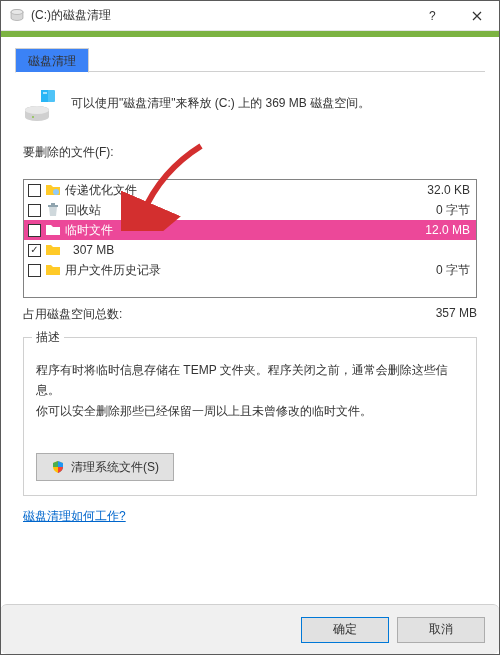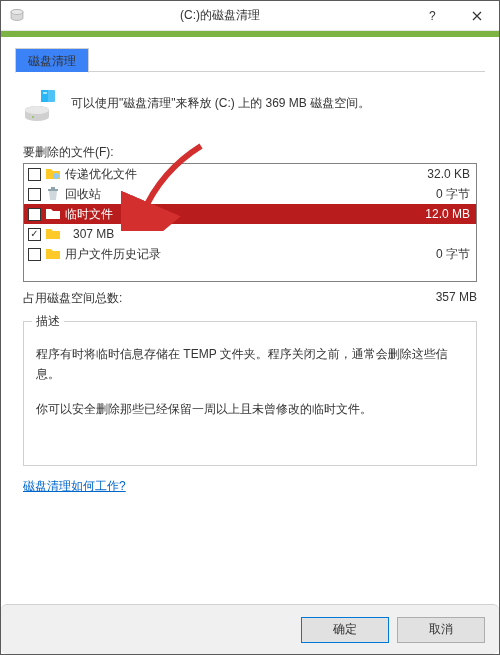--- a/index.html
+++ b/index.html
@@ -1,55 +1,55 @@
 <!DOCTYPE html>
 <html><head>
   <meta charset="utf-8">
   <style>
     * { box-sizing: border-box; margin: 0; padding: 0; font-family: "Microsoft YaHei", "Segoe UI", sans-serif; font-size: 12px; }
     body { width: 500px; height: 655px; background: #fff; border: 1px solid #5a5a5a; position: relative; overflow: hidden; }
     
-    .titlebar { height: 30px; background: #fff; display: flex; align-items: center; padding: 0 0 0 8px; border-bottom: 1px solid #e5e5e5; text-align: center; }
+    .titlebar { height: 30px; background: #fff; display: flex; align-items: center; padding: 0 0 0 8px; border-bottom: 1px solid #e5e5e5; }
     .titlebar-icon { width: 16px; height: 16px; margin-right: 6px; }
     .titlebar-title { flex: 1; color: #333; }
     .titlebar-buttons { display: flex; }
     .titlebar-btn { width: 45px; height: 29px; display: flex; align-items: center; justify-content: center; color: #333; }
     
     .greenbar { height: 6px; background: #7cb342; }
     
     .content { padding: 10px 14px; }
     
     .tab-strip { position: relative; height: 25px; border-bottom: 1px solid #d0d0d0; }
     .tab { position: absolute; top: 1px; left: 0; height: 25px; padding: 4px 12px; background: #3b82f6; border: 1px solid #d0d0d0; border-bottom: 1px solid #fff; color: #333; }
     
     .pane { padding: 16px 8px 8px 8px; }
     
     .intro { display: flex; align-items: flex-start; gap: 12px; margin-bottom: 20px; }
     .disk-icon { width: 36px; height: 36px; flex-shrink: 0; }
     .intro-text { color: #333; line-height: 1.5; padding-top: 6px; }
     
-    .section-label { color: #333; margin-bottom: 2px; }
+    .section-label { color: #333; margin-bottom: 18px; }
     
     .file-list { border: 1px solid #828282; background: #fff; height: 119px; overflow-y: auto; position: relative; }
     .file-row { display: flex; align-items: center; height: 20px; padding: 0 6px 0 4px; gap: 4px; }
-    .file-row.selected { background: #b91c1c; color: #fff; }
+    .file-row.selected { background: #ec4899; color: #fff; }
     .file-row:not(.selected) { color: #333; }
     .chk { width: 13px; height: 13px; border: 1px solid #333; background: #fff; flex-shrink: 0; display: flex; align-items: center; justify-content: center; }
     .chk.checked::after { content: "✓"; font-size: 10px; line-height: 1; color: #333; }
     .file-icon { width: 16px; height: 16px; flex-shrink: 0; }
     .file-name { flex: 1; white-space: nowrap; overflow: hidden; }
     .file-size { white-space: nowrap; padding-left: 8px; }
     
     .total-row { display: flex; margin-top: 8px; margin-bottom: 14px; }
     .total-label { flex: 1; color: #333; }
     .total-value { color: #333; }
     
     .desc-group { border: 1px solid #d0d0d0; padding: 22px 12px 14px 12px; position: relative; margin-top: 8px; }
     .desc-group-label { position: absolute; top: -9px; left: 8px; background: #fff; padding: 0 4px; color: #333; }
-    .desc-text { color: #333; line-height: 1.7; margin-bottom: 14px; }
+    .desc-text { color: #333; line-height: 1.7; }
     .desc-text:last-of-type { margin-bottom: 32px; }
     
     .sys-btn { height: 28px; padding: 0 14px; border: 1px solid #adadad; background: #e1e1e1; display: inline-flex; align-items: center; gap: 6px; color: #333; cursor: default; }
     .shield-icon { width: 14px; height: 14px; }
     
     .help-link { display: inline-block; margin-top: 12px; color: #0066cc; text-decoration: underline; cursor: pointer; }
     
     .footer { position: absolute; bottom: 0; left: 0; right: 0; height: 50px; background: #f0f0f0; border-top: 1px solid #d0d0d0; display: flex; justify-content: flex-end; align-items: center; gap: 8px; padding: 0 14px; border-radius: 6px; }
     .footer-btn { width: 88px; height: 26px; border: 1px solid #adadad; background: #e1e1e1; color: #333; text-align: center; display: flex; align-items: center; justify-content: center; cursor: default; }
     .footer-btn.primary { border-color: #0078d7; }
@@ -150,20 +150,29 @@
     
     <div class="total-row">
       <div class="total-label">占用磁盘空间总数:</div>
       <div class="total-value">357 MB</div>
     </div>
     
     <div class="desc-group">
       <div class="desc-group-label">描述</div>
       <div class="desc-text">程序有时将临时信息存储在 TEMP 文件夹。程序关闭之前，通常会删除这些信息。</div>
       <div class="desc-text">你可以安全删除那些已经保留一周以上且未曾修改的临时文件。</div>
+      <button class="sys-btn">
+        <svg class="shield-icon" viewBox="0 0 14 14">
+          <path d="M7 1 L12 3 v4 c0 3 -2.5 5 -5 6 c-2.5 -1 -5 -3 -5 -6 v-4 z" fill="#ffc107"></path>
+          <path d="M7 1 L12 3 v4 c0 3 -2.5 5 -5 6 z" fill="#2196f3"></path>
+          <path d="M7 1 L2 3 v4 h5 z" fill="#4caf50"></path>
+          <path d="M7 7 h5 c0 3 -2.5 5 -5 6 z" fill="#f44336"></path>
+        </svg>
+        <span>清理系统文件(S)</span>
+      </button>
     </div>
     
     <a class="help-link">磁盘清理如何工作?</a>
   </div>
 </div>
 
 <div class="footer">
   <div class="footer-btn primary">确定</div>
   <div class="footer-btn">取消</div>
 </div>

